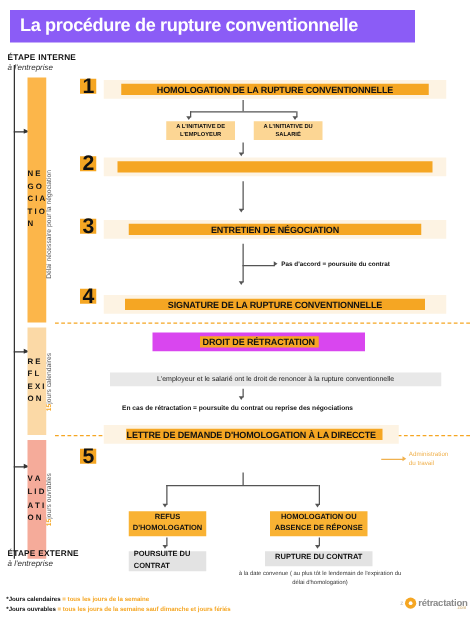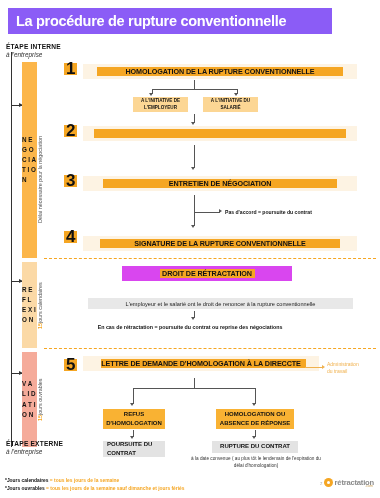--- a/index.html
+++ b/index.html
@@ -255,21 +255,21 @@
   </div>
 
   <div class="vline" style="left:194px;top:311px;height:7px;"></div>
   <div class="arrow-d" style="left:191.4px;top:317px;"></div>
 
   <div class="centernote" style="left:0;top:324px;width:380px;">En cas de rétractation = poursuite du contrat ou reprise des négociations</div>
 
   <div class="stepnum" style="left:66px;top:356px;">
     <span class="hl"></span><span>5</span>
   </div>
-  <div class="bar-wrap" style="left:83px;top:356px;width:236px;height:15px;">
+  <div class="bar-wrap" style="left:83px;top:340px;width:236px;height:15px;">
     <div class="bar-hl" style="left:18px;width:205px;"></div>
     <div class="lbl">LETTRE DE DEMANDE D'HOMOLOGATION À LA DIRECCTE</div>
   </div>
 
   <div class="annot-line" style="left:305px;top:367px;width:18px;"></div>
   <div class="annot-arrow" style="left:322px;top:365px;"></div>
   <div class="annot" style="left:327px;top:361px;">
     <div>Administration</div>
     <div>du travail</div>
   </div>

